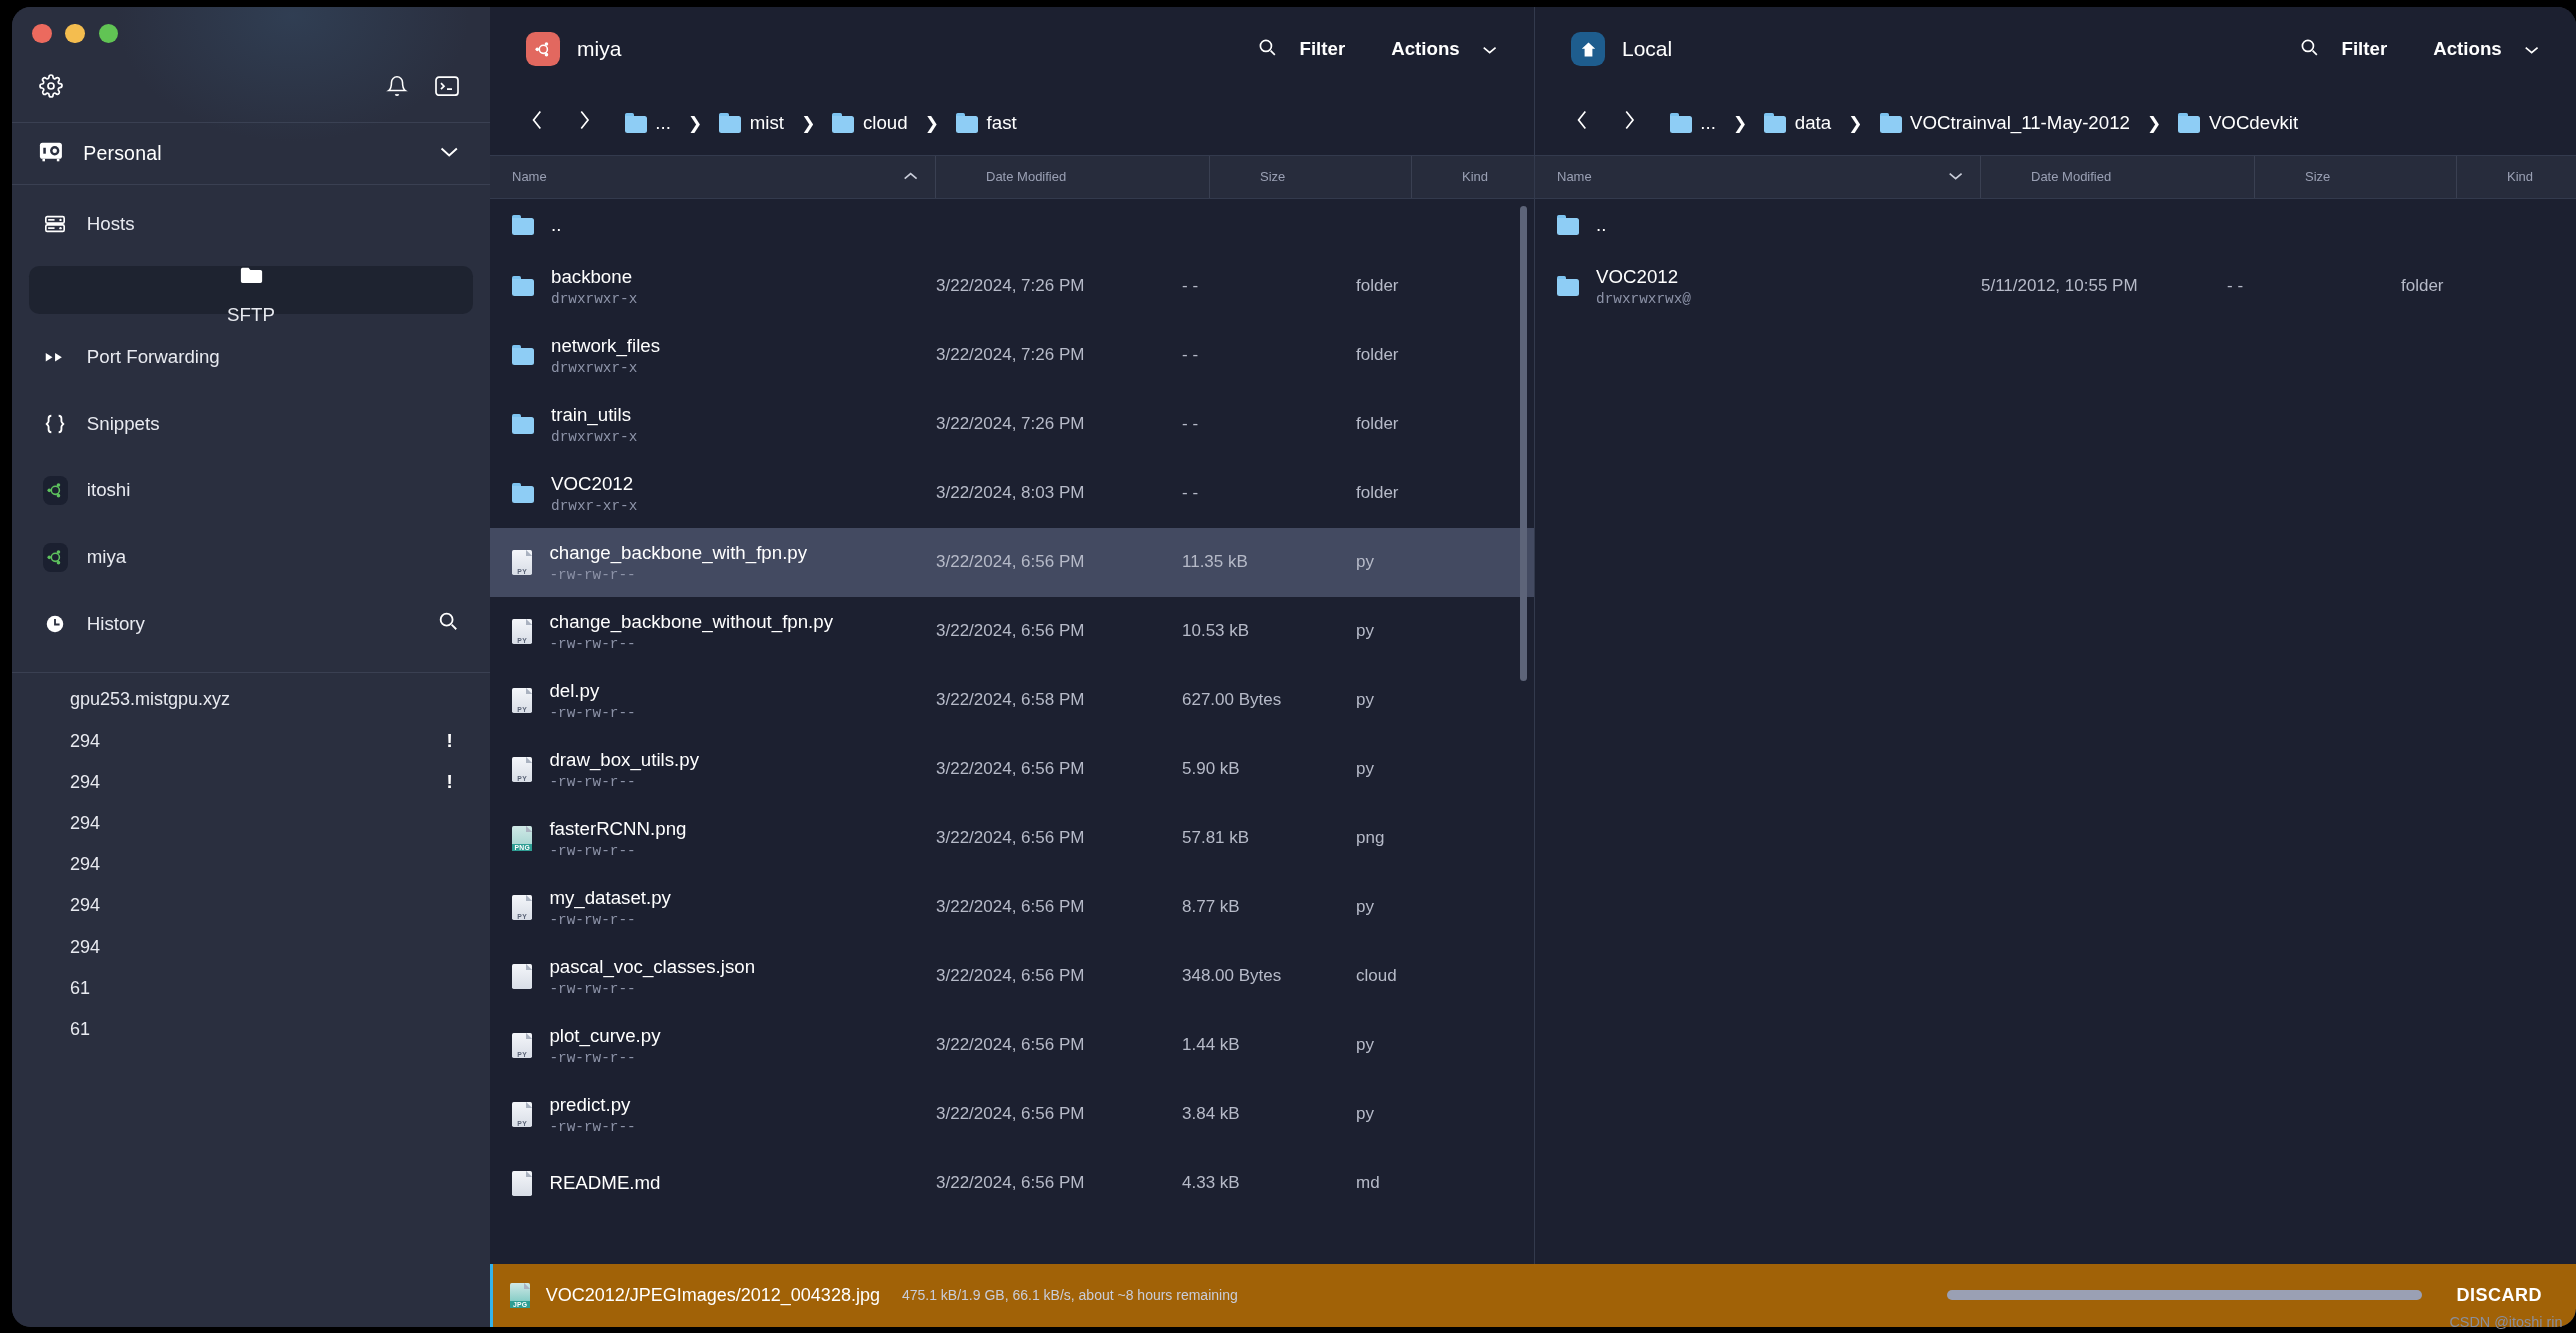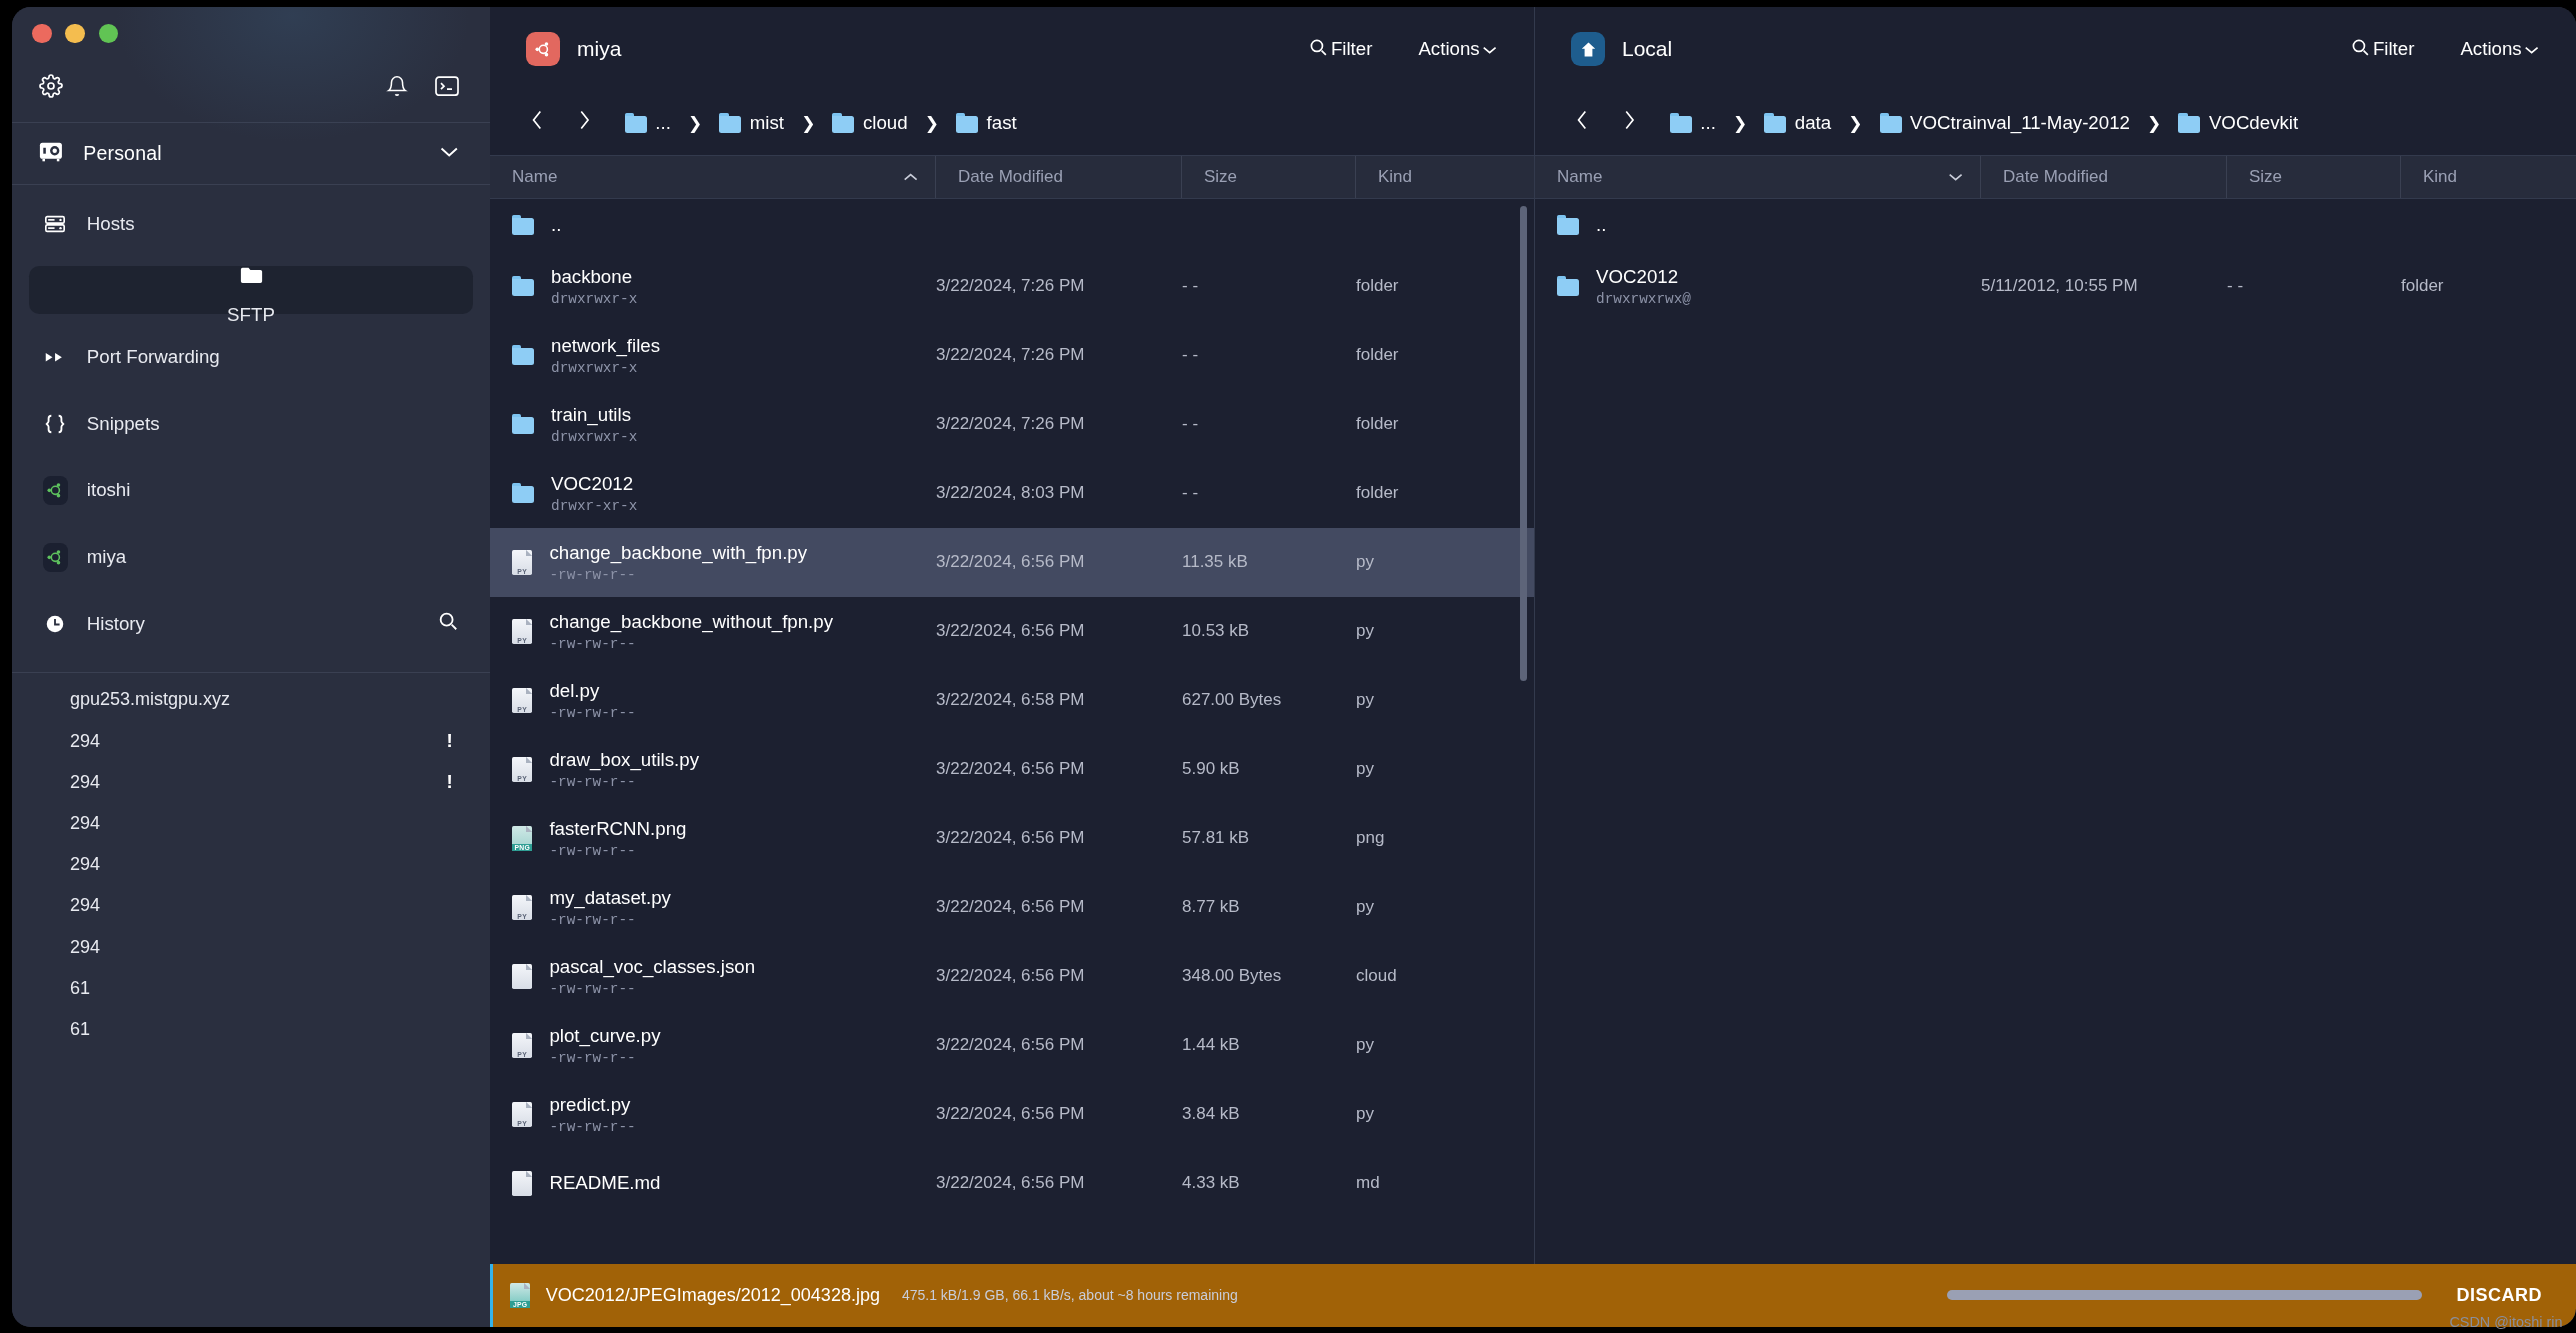--- a/index.html
+++ b/index.html
@@ -110,41 +110,42 @@
   }
   .panel-avatar {
     width: 34px; height: 34px; border-radius: 9.3px;
     display: flex; align-items: center; justify-content: center;
   }
   .panel-avatar.red { background: #e2685f; }
   .panel-avatar.blue { background: #1e5d8e; }
   .panel-title { color: #ffffff; font-size: 21px; flex: 1; }
   .head-btn {
     color: #ffffff; font-size: 18.7px;
-    display: flex; align-items: center; gap: 2px;
+    display: flex; align-items: center; gap: 22px;
     margin-left: 29px;
+    font-weight: bold;
   }
 
   .breadcrumb {
     height: 63px;
     display: flex; align-items: center;
     padding: 0 36px;
     gap: 12px;
     color: #ffffff; font-size: 18.7px;
   }
   .bc-arrow { color: #ffffff; font-size: 22px; padding: 0 5.1px; }
   .bc-crumb { display: flex; align-items: center; gap: 8.5px; color: #ffffff; font-size: 18.7px; }
   .bc-sep { color: #ffffff; font-size: 17px; padding: 0 5.1px; }
 
   .col-head {
     height: 44px; display: flex; align-items: stretch;
     background: #272c3c;
     border-top: 0.8px solid #333a4d;
     border-bottom: 0.8px solid #333a4d;
-    color: #9aa0b4; font-size: 17px;
+    color: #9aa0b4; font-size: 13px; gap: 28px;
   }
   .col-head .cell {
     display: flex; align-items: center;
     padding-left: 22px;
     border-right: 0.8px solid #3a4052;
   }
   .col-head .cell:last-child { border-right: none; }
   .col-name { flex: 0 0 446px; justify-content: space-between; padding-right: 17px; }
   .col-date { flex: 0 0 246px; text-align: right; }
   .col-size { flex: 0 0 174px; }

